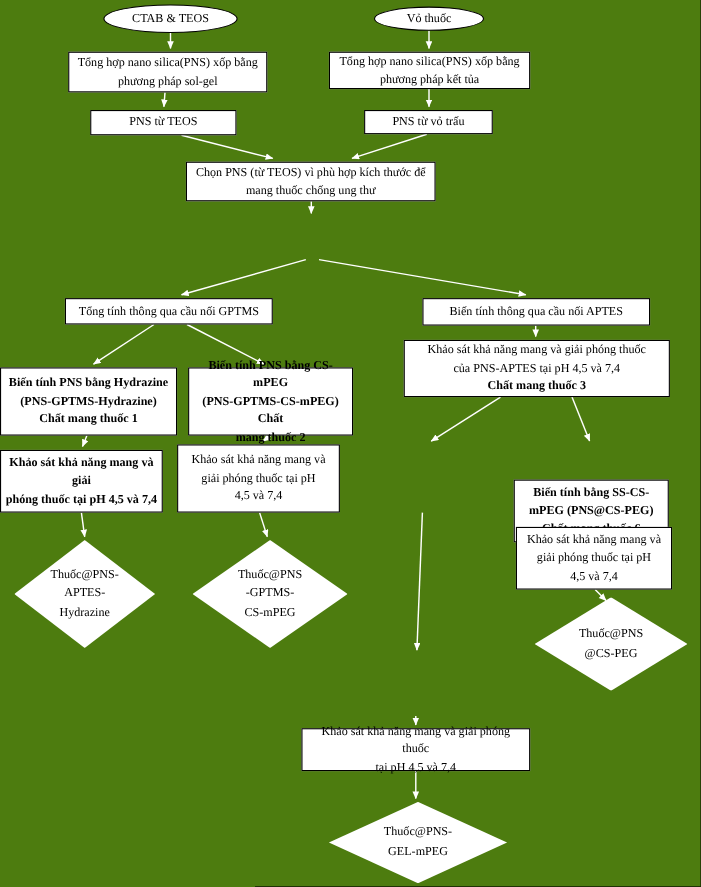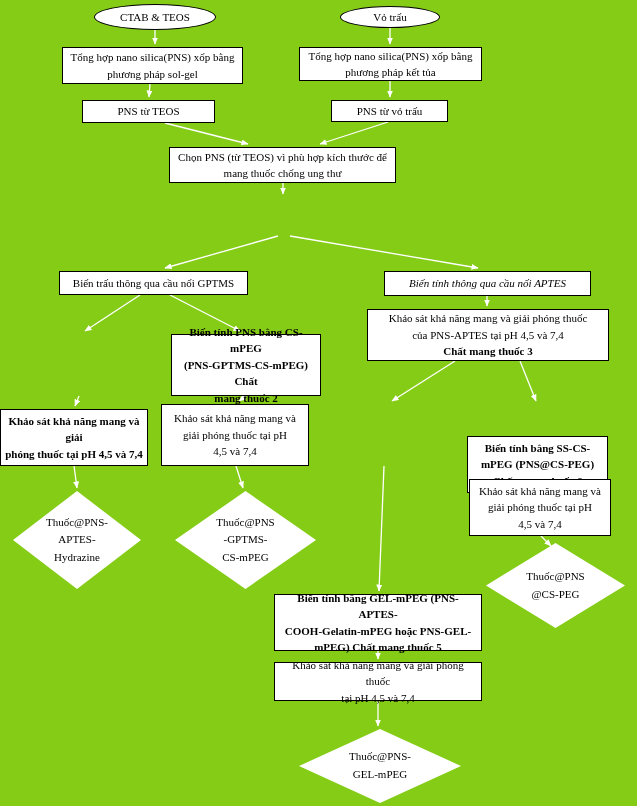--- a/index.html
+++ b/index.html
@@ -1,20 +1,20 @@
 <!DOCTYPE html>
 <html><head>
 <meta charset="utf-8">
 <style>
   html, body { margin: 0; padding: 0; background: #000; }
   .canvas {
     position: relative;
     width: 637px;
     height: 806px;
-    background: #84cc16;
+    background: #4d7c0f;
     font-family: "Liberation Serif", serif;
     overflow: hidden;
   }
   .arrows { position: absolute; left: 0; top: 0; z-index: 1; }
   .node {
     position: absolute;
     z-index: 2;
     background: #fff;
     color: #000;
     display: flex;
@@ -72,21 +72,21 @@
       <line x1="541" y1="536" x2="551" y2="546"></line>
       <line x1="378" y1="651" x2="378" y2="659"></line>
       <line x1="378" y1="701" x2="378" y2="726"></line>
     </g>
   </svg>
 
   <div class="node ellipse" style="left:94px;top:4px;width:122px;height:26px;">
     <span class="txt">CTAB &amp; TEOS</span>
   </div>
   <div class="node ellipse" style="left:340px;top:6px;width:100px;height:22px;">
-    <span class="txt">Vỏ trấu</span>
+    <span class="txt">Vỏ thuốc</span>
   </div>
 
   <div class="node" style="left:62px;top:47px;width:181px;height:37px;">
     <span class="txt">Tổng hợp nano silica(PNS) xốp bằng
 phương pháp sol-gel</span>
   </div>
   <div class="node" style="left:299px;top:47px;width:183px;height:34px;">
     <span class="txt">Tổng hợp nano silica(PNS) xốp bằng
 phương pháp kết tủa</span>
   </div>
@@ -97,26 +97,31 @@
   <div class="node" style="left:169px;top:147px;width:227px;height:36px;">
     <span class="txt">Chọn PNS (từ TEOS) vì phù hợp kích thước để
 mang thuốc chống ung thư</span>
   </div>
 
   <div class="node" style="left:331px;top:100px;width:117px;height:22px;">
     <span class="txt">PNS từ vỏ trấu</span>
   </div>
 
   <div class="node" style="left:59px;top:271px;width:189px;height:24px;">
-    <span class="txt">Biến trấu thông qua cầu nối GPTMS</span>
+    <span class="txt">Tổng tính thông qua cầu nối GPTMS</span>
   </div>
-  <div class="node" style="left:384px;top:271px;width:207px;height:25px;font-style:italic;">
+  <div class="node" style="left:384px;top:271px;width:207px;height:25px;">
     <span class="txt">Biến tính thông qua cầu nối APTES</span>
   </div>
 
+  <div class="node bold" style="left:0px;top:334px;width:161px;height:62px;">
+    <span class="txt">Biến tính PNS bằng Hydrazine
+(PNS-GPTMS-Hydrazine)
+Chất mang thuốc 1</span>
+  </div>
   <div class="node bold" style="left:171px;top:334px;width:150px;height:62px;">
     <span class="txt">Biến tính PNS bằng CS-mPEG
 (PNS-GPTMS-CS-mPEG) Chất
 mang thuốc 2</span>
   </div>
 
   <div class="node" style="left:367px;top:309px;width:242px;height:52px;">
     <span class="txt">Khảo sát khả năng mang và giải phóng thuốc
 của PNS-APTES tại pH 4,5 và 7,4</span>
     <span class="txt bold">Chất mang thuốc 3</span>
@@ -151,25 +156,20 @@
   <div class="node diamond" style="left:175px;top:491px;width:141px;height:98px;">
     <span class="txt">Thuốc@PNS
 -GPTMS-
 CS-mPEG</span>
   </div>
   <div class="node diamond" style="left:486px;top:543px;width:139px;height:85px;">
     <span class="txt">Thuốc@PNS
 @CS-PEG</span>
   </div>
 
-  <div class="node bold" style="left:274px;top:594px;width:208px;height:57px;">
-    <span class="txt">Biến tính bằng GEL-mPEG (PNS-APTES-
-COOH-Gelatin-mPEG hoặc PNS-GEL-
-mPEG) Chất mang thuốc 5</span>
-  </div>
   <div class="node" style="left:274px;top:662px;width:208px;height:39px;">
     <span class="txt">Khảo sát khả năng mang và giải phóng thuốc
 tại pH 4,5 và 7,4</span>
   </div>
   <div class="node diamond" style="left:299px;top:729px;width:162px;height:74px;">
     <span class="txt">Thuốc@PNS-
 GEL-mPEG</span>
   </div>
 
 </div>

